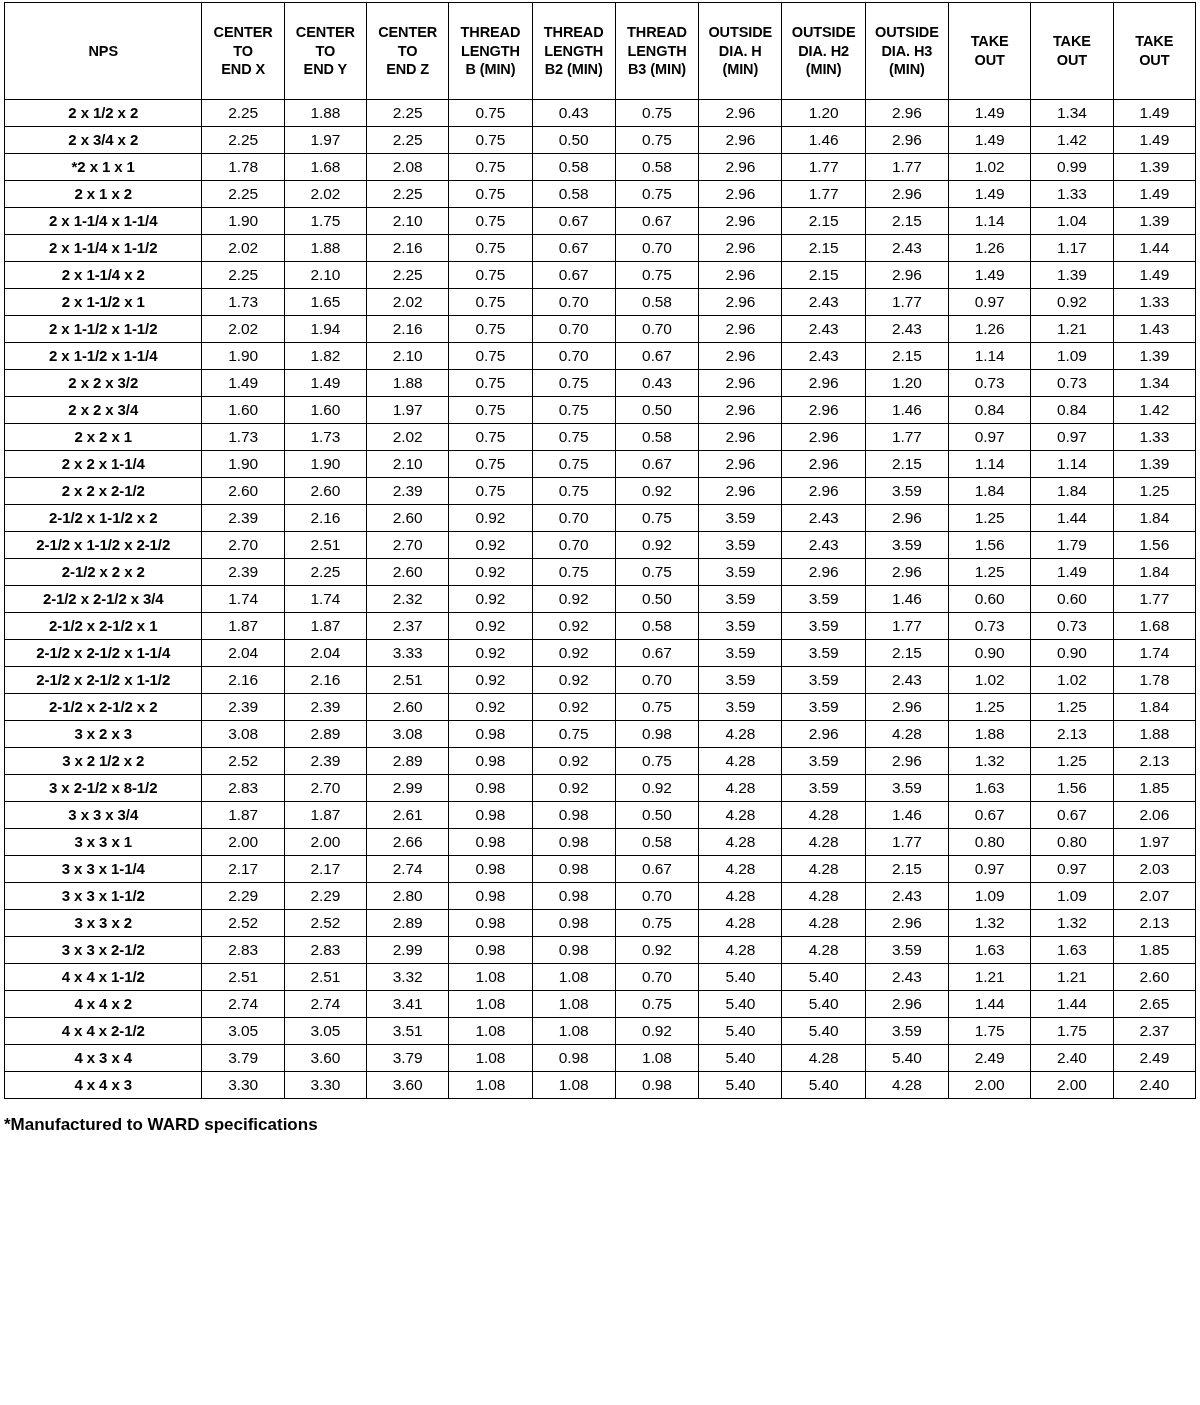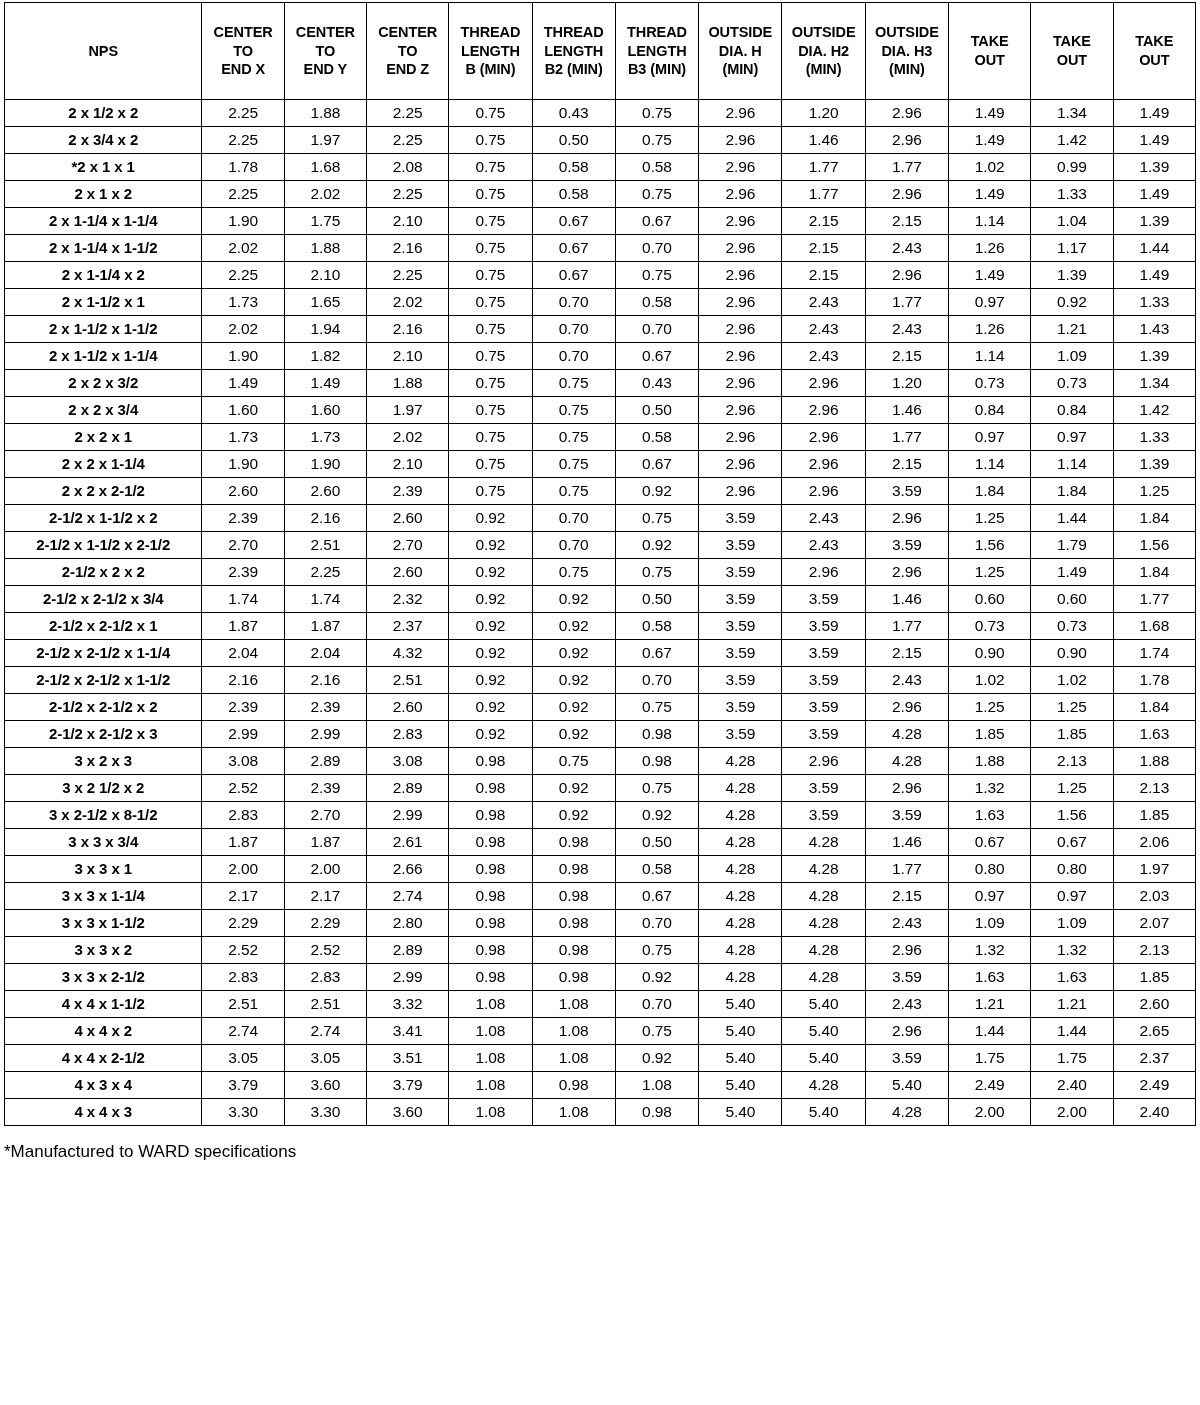--- a/index.html
+++ b/index.html
@@ -51,21 +51,21 @@
   table.spec tbody td.val {
     font-weight: normal;
     font-size: 15.5px;
   }
   col.c-nps { width: 192px; }
   col.c-d   { width: 80px; }
   col.c-e   { width: 81px; }
   .footnote {
     margin: 16px 0 0 4px;
     font-size: 17px;
-    font-weight: normal;
+    font-weight: bold;
     font-family: "Liberation Sans", sans-serif;
   }
 </style>
 </head>
 <body>
 
 <div class="sheet">
   <table class="spec">
     <colgroup>
       <col class="c-nps">
@@ -447,21 +447,21 @@
           <td class="val">3.59</td>
           <td class="val">1.77</td>
           <td class="val">0.73</td>
           <td class="val">0.73</td>
           <td class="val">1.68</td>
         </tr>
         <tr>
           <td class="nps">2-1/2 x 2-1/2 x 1-1/4</td>
           <td class="val">2.04</td>
           <td class="val">2.04</td>
-          <td class="val">4.32</td>
+          <td class="val">3.33</td>
           <td class="val">0.92</td>
           <td class="val">0.92</td>
           <td class="val">0.67</td>
           <td class="val">3.59</td>
           <td class="val">3.59</td>
           <td class="val">2.15</td>
           <td class="val">0.90</td>
           <td class="val">0.90</td>
           <td class="val">1.74</td>
         </tr>
@@ -487,35 +487,20 @@
           <td class="val">2.60</td>
           <td class="val">0.92</td>
           <td class="val">0.92</td>
           <td class="val">0.75</td>
           <td class="val">3.59</td>
           <td class="val">3.59</td>
           <td class="val">2.96</td>
           <td class="val">1.25</td>
           <td class="val">1.25</td>
           <td class="val">1.84</td>
-        </tr>
-        <tr>
-          <td class="nps">2-1/2 x 2-1/2 x 3</td>
-          <td class="val">2.99</td>
-          <td class="val">2.99</td>
-          <td class="val">2.83</td>
-          <td class="val">0.92</td>
-          <td class="val">0.92</td>
-          <td class="val">0.98</td>
-          <td class="val">3.59</td>
-          <td class="val">3.59</td>
-          <td class="val">4.28</td>
-          <td class="val">1.85</td>
-          <td class="val">1.85</td>
-          <td class="val">1.63</td>
         </tr>
         <tr>
           <td class="nps">3 x 2 x 3</td>
           <td class="val">3.08</td>
           <td class="val">2.89</td>
           <td class="val">3.08</td>
           <td class="val">0.98</td>
           <td class="val">0.75</td>
           <td class="val">0.98</td>
           <td class="val">4.28</td>

